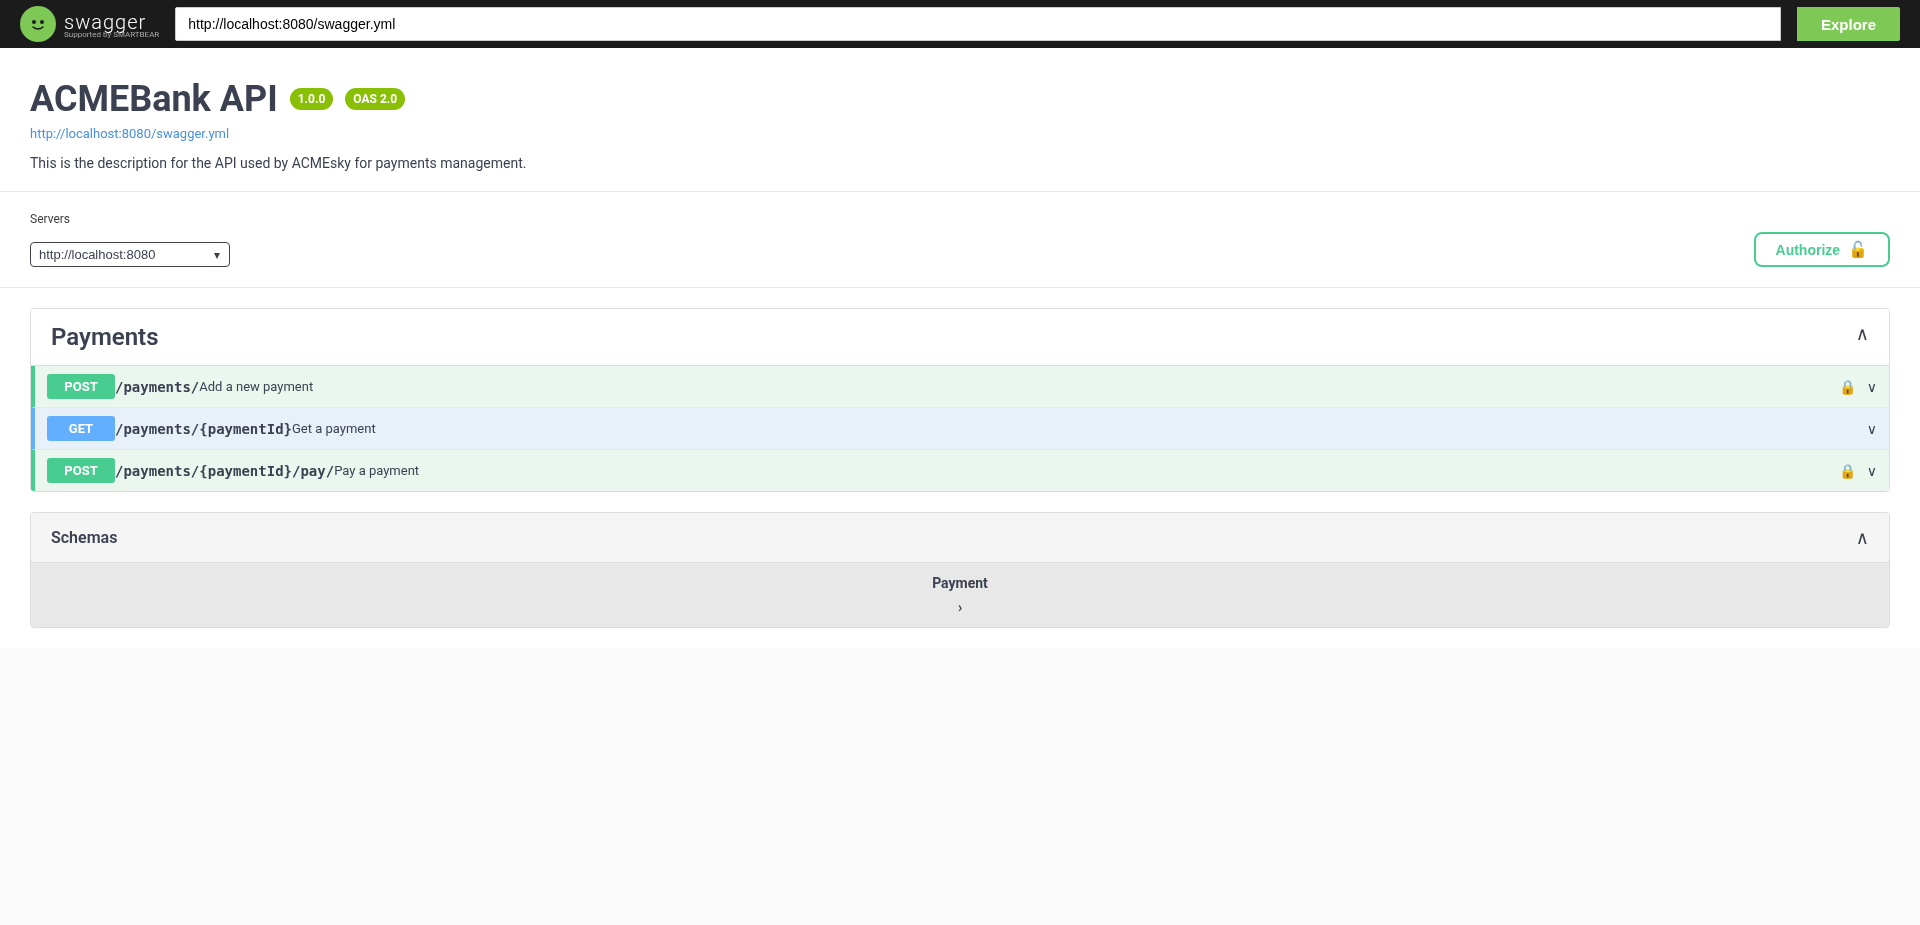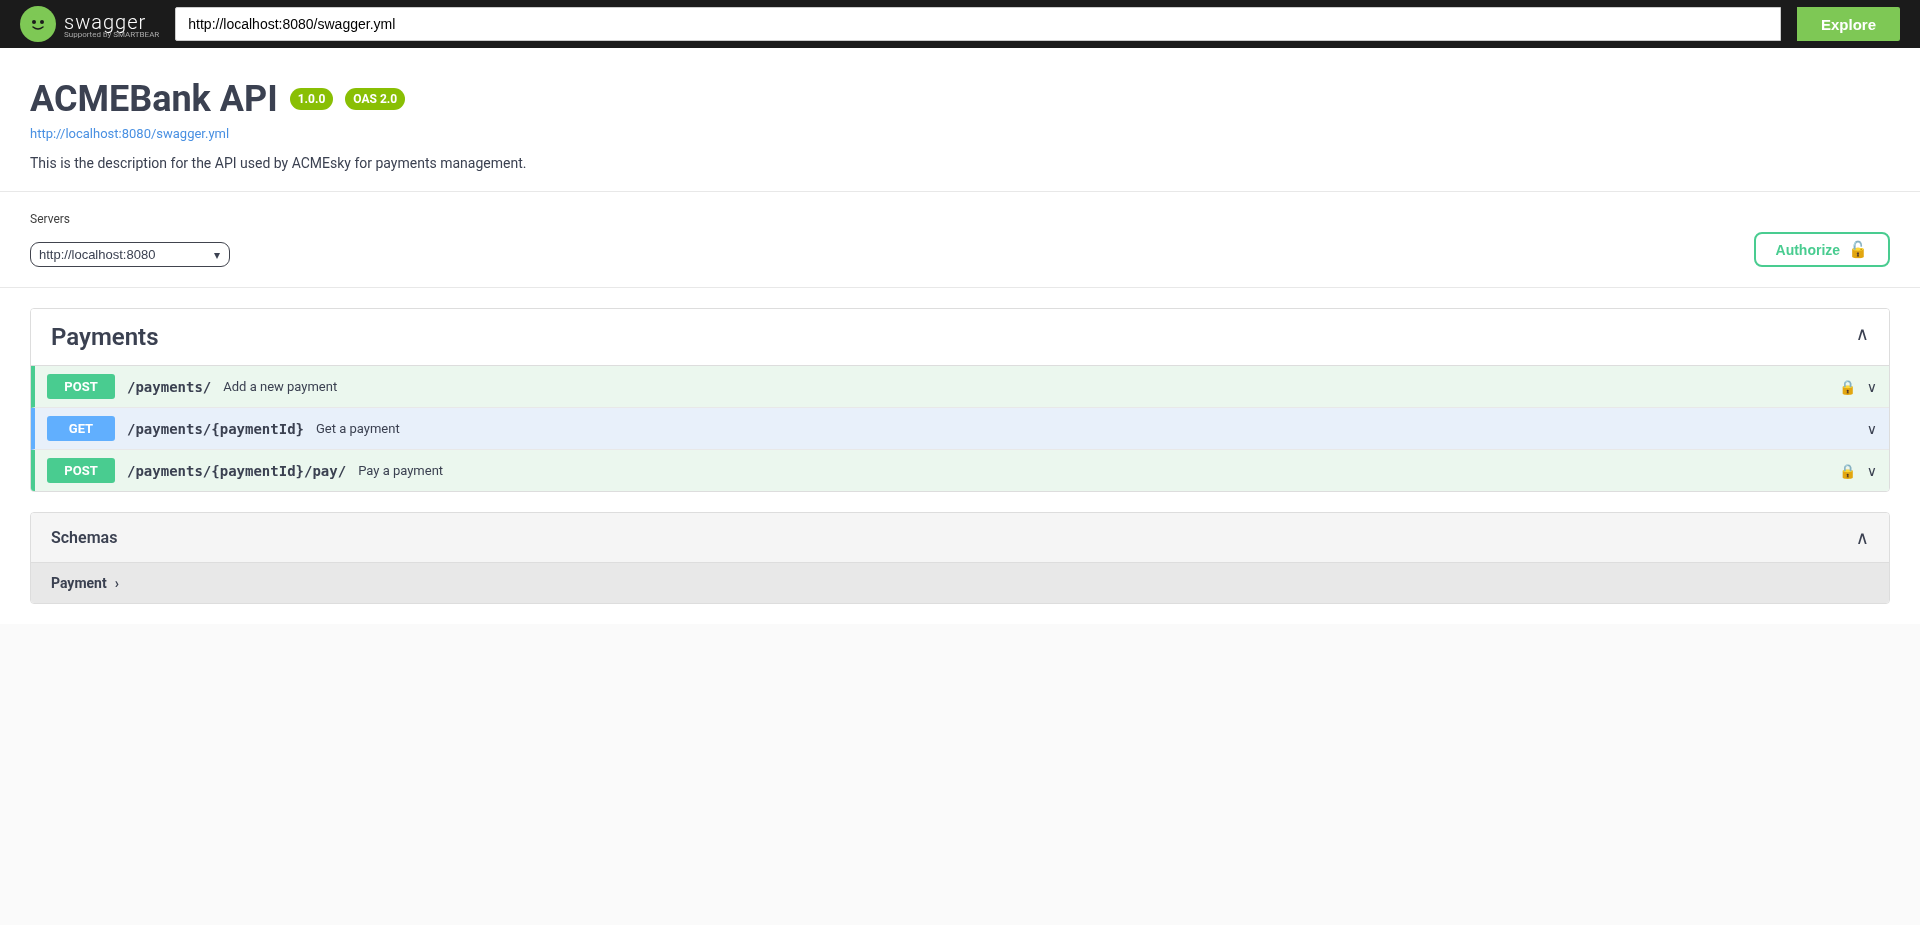--- a/index.html
+++ b/index.html
@@ -115,21 +115,21 @@
       justify-content: space-between;
     }
     .servers-label {
       font-size: 12px;
       color: #404040;
       font-weight: 400;
       margin-bottom: 16px;
     }
     .servers-select {
       border: 1px solid #41444e;
-      border-radius: 9px;
+      border-radius: 4px;
       padding: 4px 30px 4px 8px;
       font-size: 13px;
       color: #3b4151;
       background: white;
       appearance: none;
       -webkit-appearance: none;
       cursor: pointer;
       min-width: 200px;
       position: relative;
     }
@@ -196,21 +196,20 @@
       color: #3b4151;
     }
 
     
     .endpoint-row {
       display: flex;
       align-items: center;
       padding: 8px 12px;
       border-bottom: 1px solid #e8e8e8;
       cursor: pointer;
-      gap: 12px;
     }
     .endpoint-row:last-child { border-bottom: none; }
     .endpoint-row.post { background: #ebf7ee; border-left: 4px solid #49cc90; }
     .endpoint-row.get { background: #e8f0fa; border-left: 4px solid #61affe; }
 
     .method-badge {
       font-weight: bold;
       font-size: 13px;
       padding: 5px 12px;
       border-radius: 3px;
@@ -270,20 +269,21 @@
     .schema-item {
       background: #e8e8e8;
       padding: 12px 20px;
       display: flex;
       align-items: center;
       gap: 8px;
       font-size: 14px;
       font-weight: bold;
       color: #3b4151;
       cursor: pointer;
+      flex-direction: column;
     }
   </style>
 </head>
 <body>
 
 <header class="header">
   <div class="swagger-logo">
     <div class="swagger-icon">
       <svg width="24" height="24" viewBox="0 0 24 24" fill="none">
         <circle cx="12" cy="12" r="10" fill="#7ec855"></circle>

